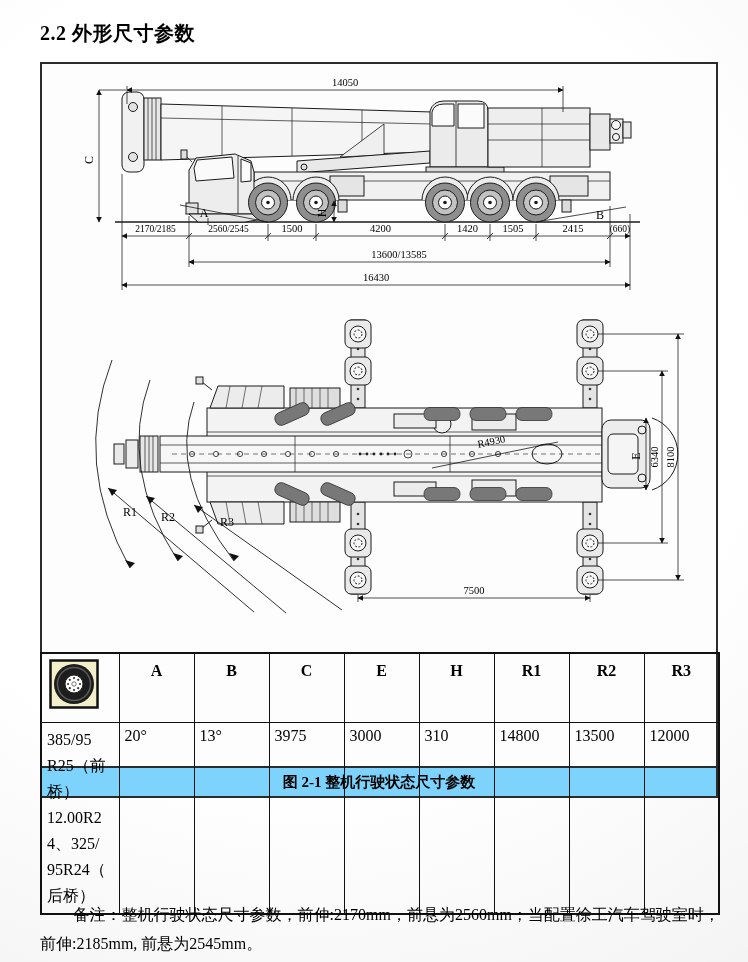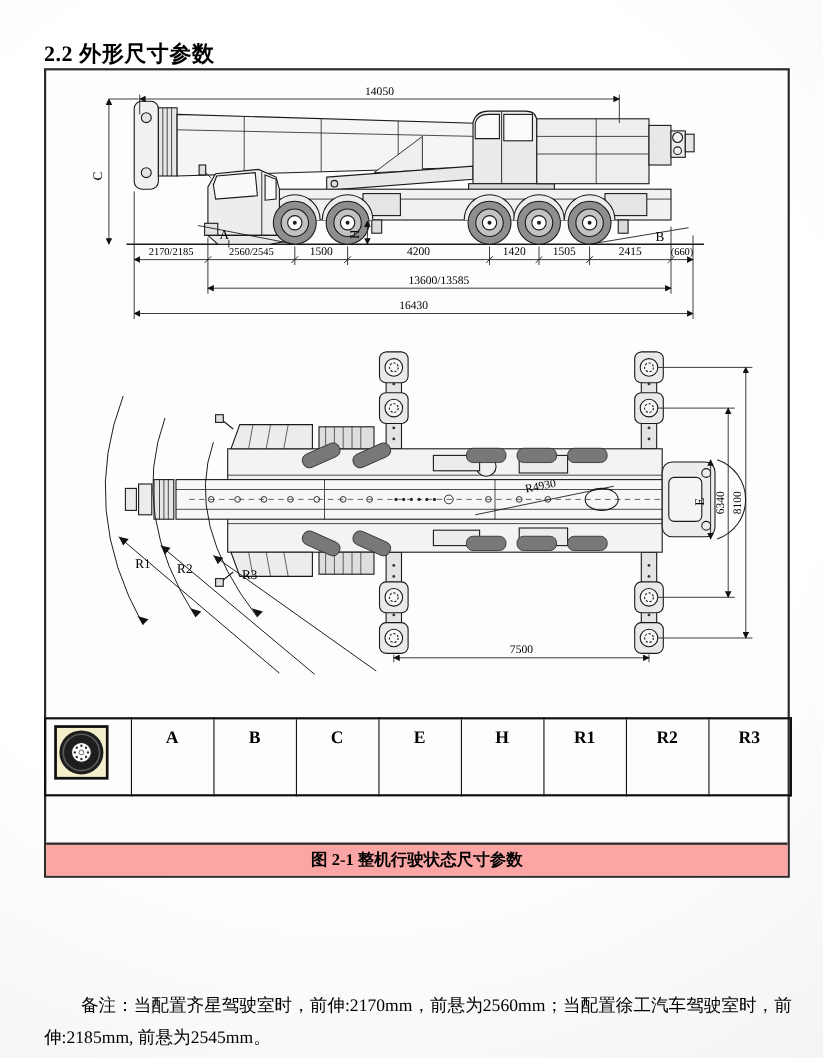--- a/index.html
+++ b/index.html
@@ -2,31 +2,31 @@
 <html><head>
 <meta charset="utf-8">
 <style>
   html,body{margin:0;padding:0;}
   body{
     width:748px;height:962px;overflow:hidden;position:relative;
     font-family:"Liberation Serif","DejaVu Serif",serif;color:#000;
     background:radial-gradient(130% 95% at 42% 38%, #ffffff 45%, #f4f4f5 78%, #e9e9ea 100%);
   }
   .title{
-    position:absolute;left:40px;top:35px;margin:0;
+    position:absolute;left:40px;top:20px;margin:0;
     font-size:20px;font-weight:bold;letter-spacing:.5px;
   }
   .figure-box{
     position:absolute;left:40px;top:62px;width:678px;height:736px;
     border:2px solid #2b2b2b;background:#fdfdfd;box-sizing:border-box;
   }
   .drawing{display:block;width:674px;height:552px;}
   .figure-caption{
     position:absolute;left:0;bottom:0;width:100%;height:30px;box-sizing:border-box;
-    border-top:2px solid #2b2b2b;background:#fca5a5;
+    border-top:2px solid #2b2b2b;background:#7dd3fc;
     font-size:15px;font-weight:bold;text-align:center;line-height:28px;
   }
   .spec-table{
     position:absolute;left:40px;top:652px;width:678px;
     border-collapse:collapse;table-layout:fixed;
   }
   .spec-table td{
     border:1px solid #111;vertical-align:top;
     font-size:16px;padding:4px 5px;overflow:hidden;
   }
@@ -455,18 +455,35 @@
       </td>
       <td>A</td>
       <td>B</td>
       <td>C</td>
       <td>E</td>
       <td>H</td>
       <td>R1</td>
       <td>R2</td>
       <td>R3</td>
     </tr>
+    <tr class="body">
+      <td class="spec">385/95
+R25（前
+桥）
+12.00R2
+4、325/
+95R24（
+后桥）</td>
+      <td>20°</td>
+      <td>13°</td>
+      <td>3975</td>
+      <td>3000</td>
+      <td>310</td>
+      <td>14800</td>
+      <td>13500</td>
+      <td>12000</td>
+    </tr>
   </tbody>
     </table>
 
-  <p class="note">备注：当配置齐星驾驶室时，前伸:2170mm，前悬为2560mm；当配置徐工汽车驾驶室时，前伸:2185mm, 前悬为2545mm。</p>
+  <p class="note">备注：整机行驶状态尺寸参数，前伸:2170mm，前悬为2560mm；当配置徐工汽车驾驶室时，前伸:2185mm, 前悬为2545mm。</p>
 
 </div>
 
 </body></html>

